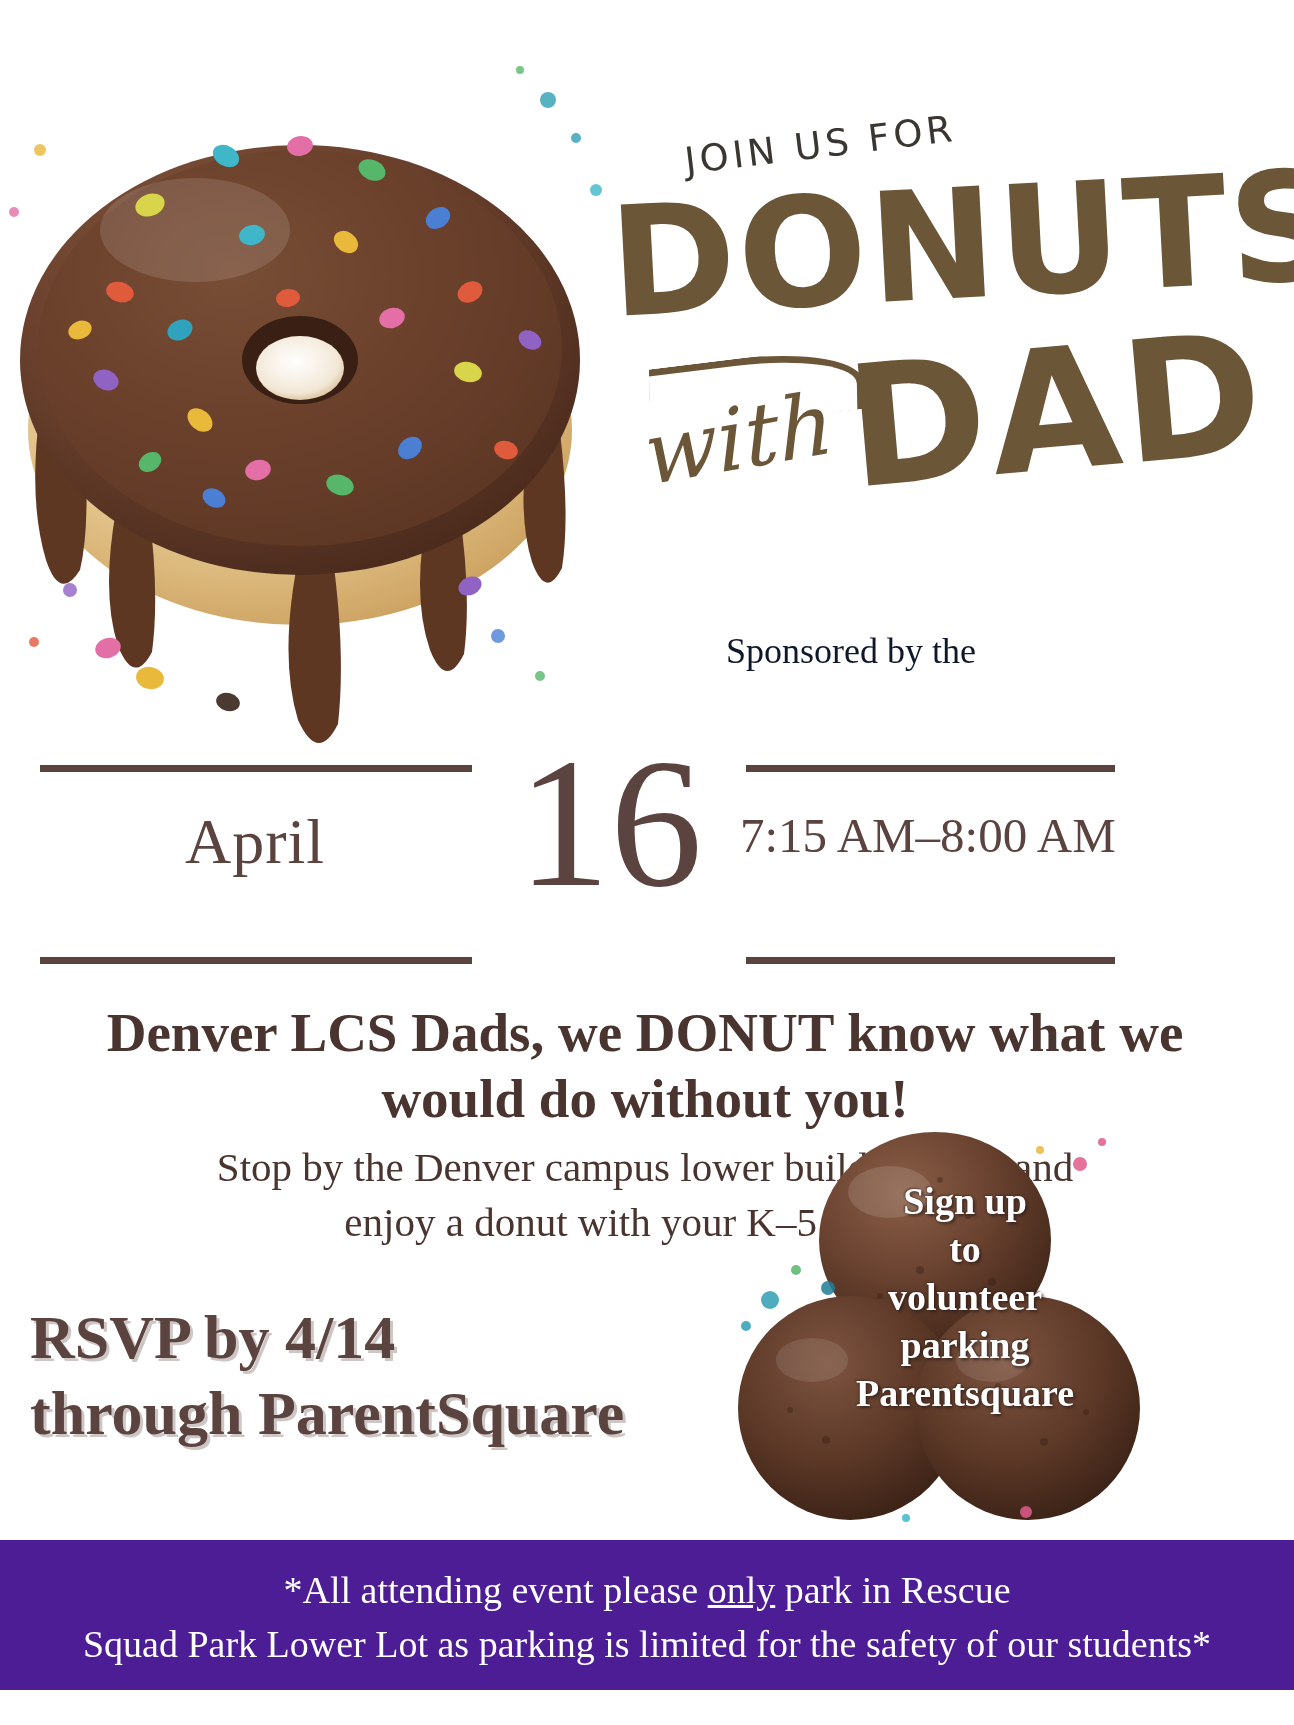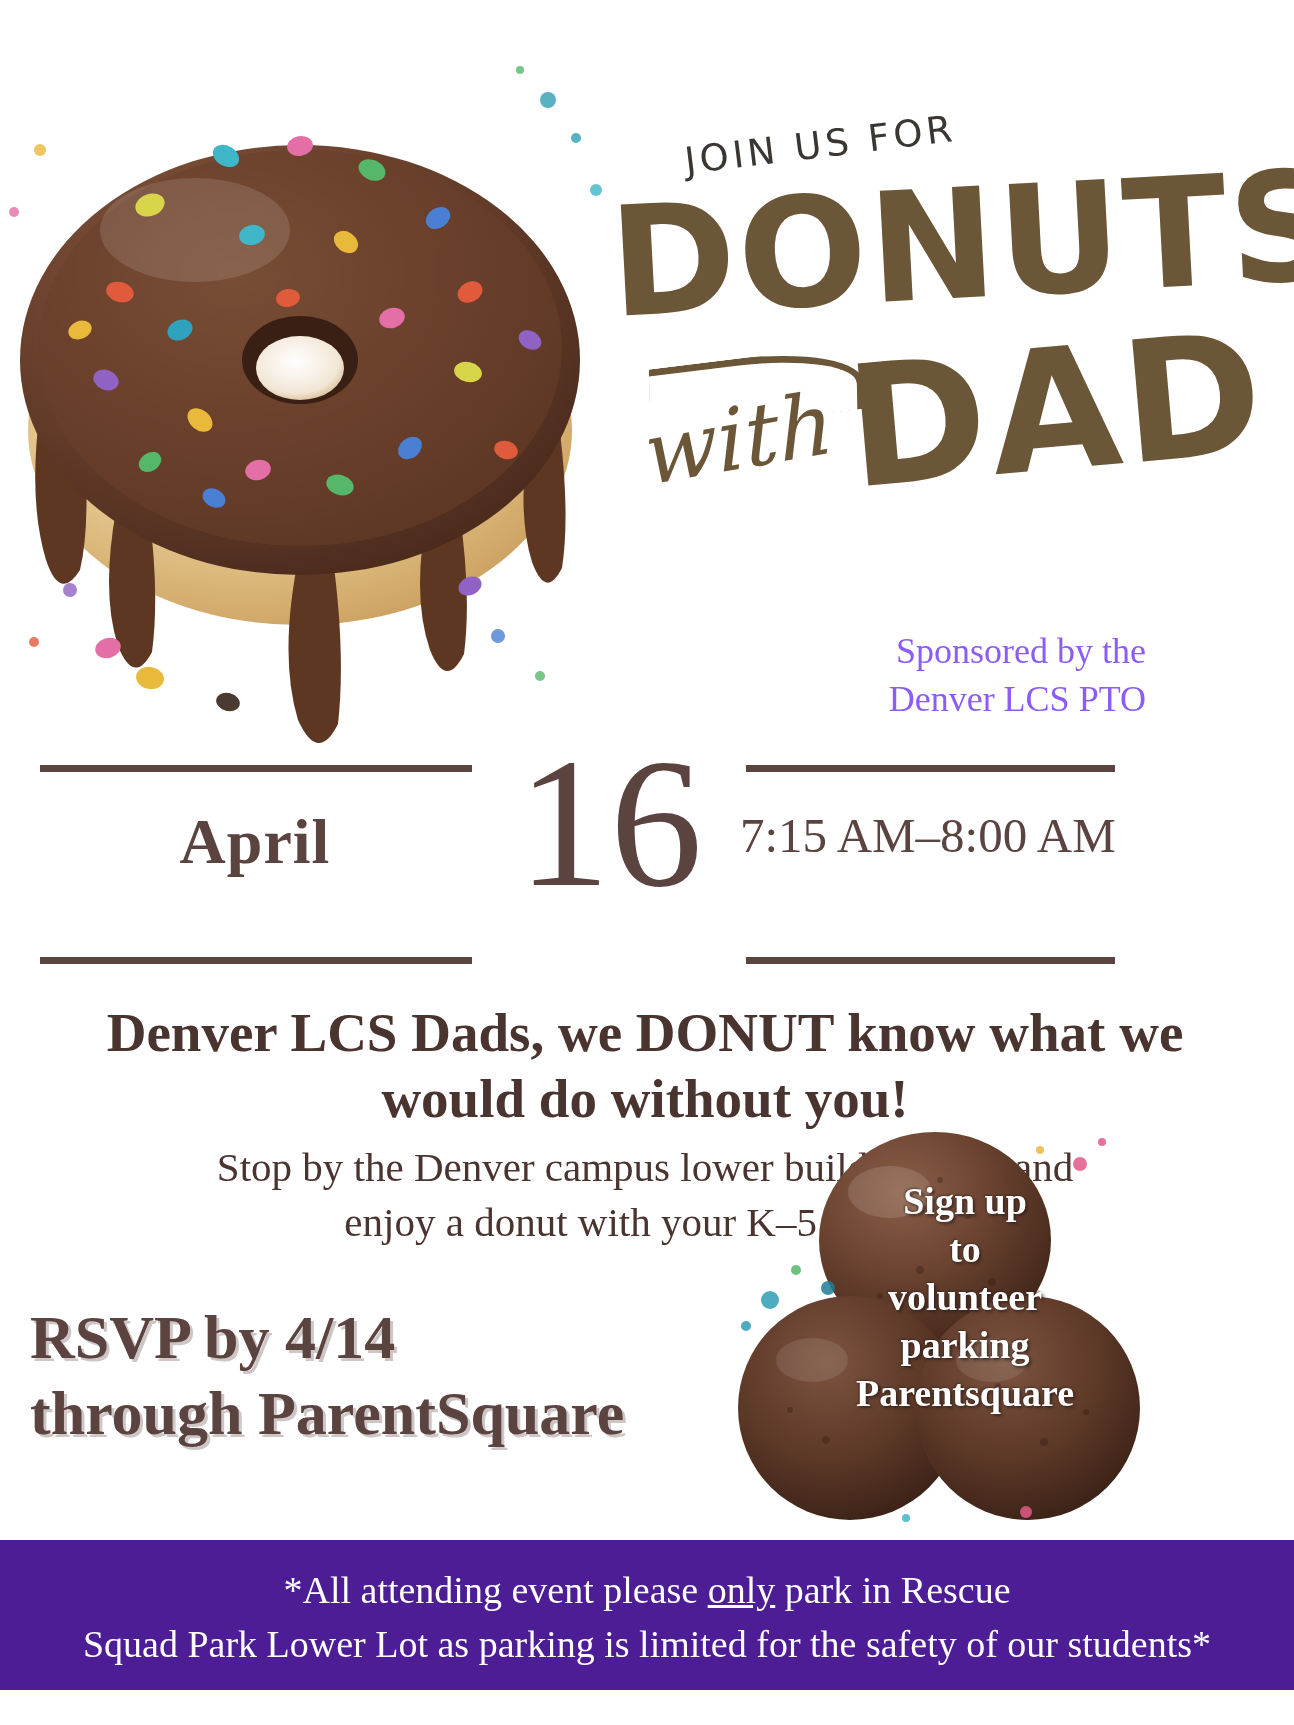--- a/index.html
+++ b/index.html
@@ -98,25 +98,25 @@
     transform-origin: left center;
     white-space: nowrap;
   }
 
   
   #sponsor {
     position: absolute;
     right: 148px;
     top: 628px;
     width: 420px;
-    text-align: right;
+    text-align: left;
     font-family: "Liberation Serif", serif;
     font-size: 36px;
     line-height: 1.32;
-    color: #8b5cf6;
+    color: #0f172a;
   }
 
   
   #date-strip {
     position: absolute;
     left: 40px;
     top: 765px;
     width: 1075px;
     height: 205px;
   }
@@ -133,21 +133,20 @@
   .month {
     position: absolute;
     left: 0px;
     top: 40px;
     width: 430px;
     text-align: center;
     font-family: "Liberation Serif", serif;
     font-size: 64px;
     color: #5b4340;
     letter-spacing: 1px;
-    font-weight: bold;
   }
   .daynum {
     position: absolute;
     left: 430px;
     top: -35px;
     width: 280px;
     text-align: center;
     font-family: "Liberation Serif", serif;
     font-size: 185px;
     line-height: 1;
@@ -342,21 +341,20 @@
 
 <div id="headline">
   <div class="join-us">JOIN US FOR</div>
   <div class="donuts-word">DONUTS</div>
   <div class="with-word">with</div>
   <div class="dad-word">DAD</div>
 </div>
 
 <div id="sponsor">
   <div>Sponsored by the</div>
-  <div>Denver LCS PTO</div>
 </div>
 
 <div id="date-strip">
   <div class="rule left-top"></div>
   <div class="rule left-bottom"></div>
   <div class="rule right-top"></div>
   <div class="rule right-bottom"></div>
   <div class="month">April</div>
   <div class="daynum">16</div>
   <div class="timerange">7:15 AM–8:00 AM</div>

